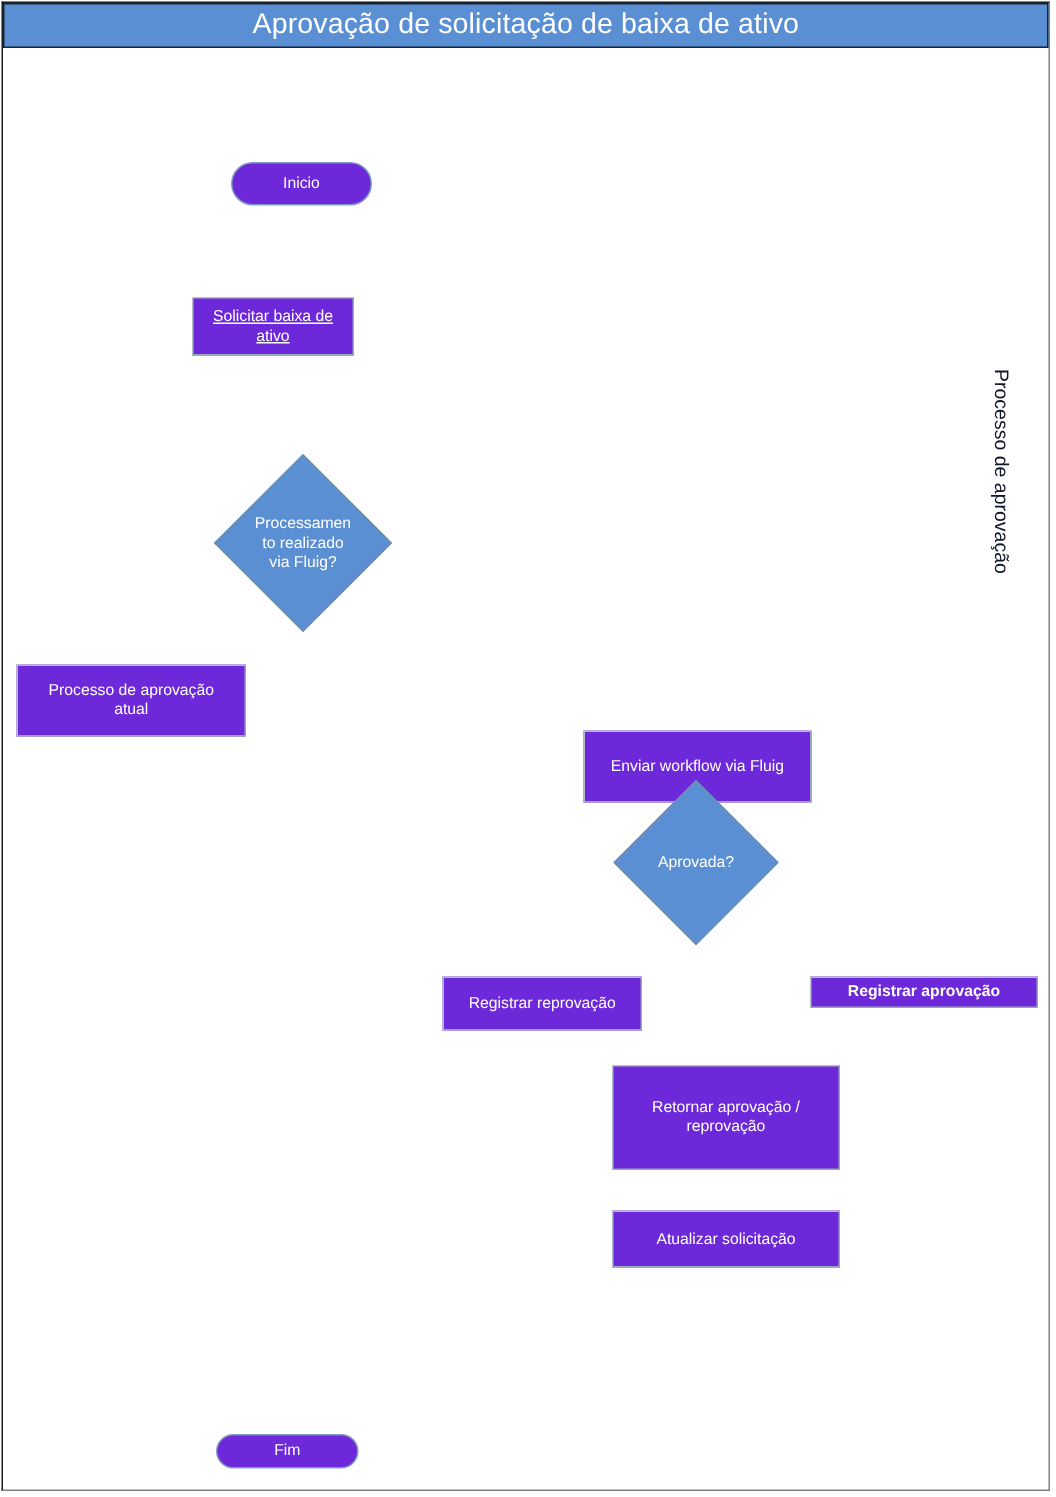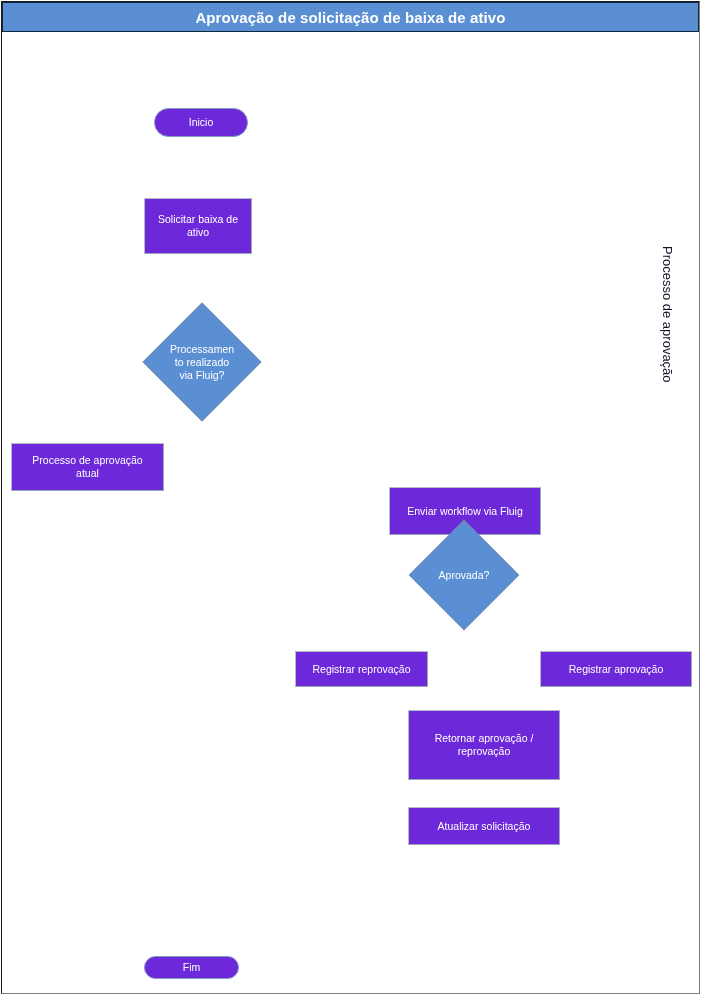--- a/index.html
+++ b/index.html
@@ -42,22 +42,22 @@
     height: 30px;
     background: #5B8FD4;
     border: 1px solid #12263f;
     box-sizing: border-box;
     display: flex;
     align-items: center;
     justify-content: center;
   }
   .title-bar .title-text {
     color: #ffffff;
-    font-size: 15px;
-    font-weight: bold;
+    font-size: 19px;
+    font-weight: normal;
     letter-spacing: 0.1px;
     white-space: nowrap;
   }
 
   
   .node {
     position: absolute;
     box-sizing: border-box;
     display: flex;
     align-items: center;
@@ -126,21 +126,21 @@
   <div class="page-frame"></div>
 
   <div class="title-bar">
     <span class="title-text">Aprovação de solicitação de baixa de ativo</span>
   </div>
 
   <div class="node terminator" style="left:154px; top:108px; width:94px; height:29px;">
     <span class="node-label">Inicio</span>
   </div>
 
-  <div class="node process" style="left:144px; top:198px; width:108px; height:56px;">
+  <div class="node process" style="left:128px; top:198px; width:108px; height:39px;text-decoration:underline;">
     <span class="node-label">Solicitar baixa de
 ativo</span>
   </div>
 
   <div class="node decision" style="left:160px; top:320px; width:84px; height:84px;">
     <span class="diamond-body"></span>
     <span class="node-label">Processamen
 to realizado
 via Fluig?</span>
   </div>
@@ -156,21 +156,21 @@
 
   <div class="node decision" style="left:425px; top:536px; width:78px; height:78px;">
     <span class="diamond-body"></span>
     <span class="node-label">Aprovada?</span>
   </div>
 
   <div class="node process" style="left:295px; top:651px; width:133px; height:36px;">
     <span class="node-label">Registrar reprovação</span>
   </div>
 
-  <div class="node process" style="left:540px; top:651px; width:152px; height:36px;">
+  <div class="node process" style="left:540px; top:651px; width:152px; height:21px;font-weight:bold;">
     <span class="node-label">Registrar aprovação</span>
   </div>
 
   <div class="node process" style="left:408px; top:710px; width:152px; height:70px;">
     <span class="node-label">Retornar aprovação /
 reprovação</span>
   </div>
 
   <div class="node process" style="left:408px; top:807px; width:152px; height:38px;">
     <span class="node-label">Atualizar solicitação</span>

